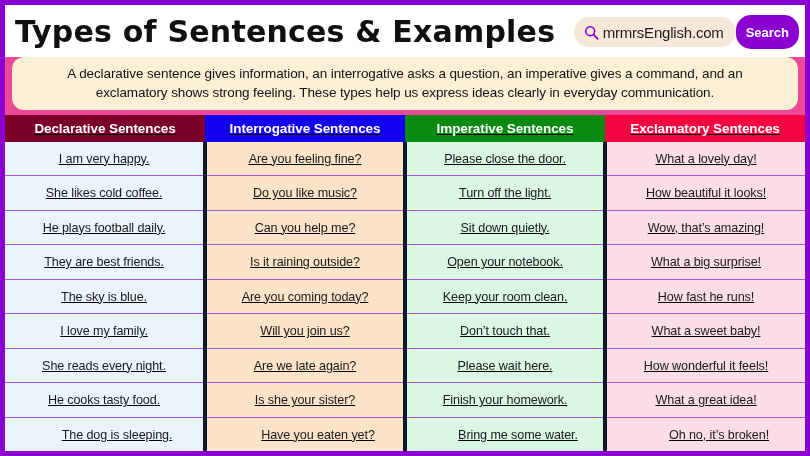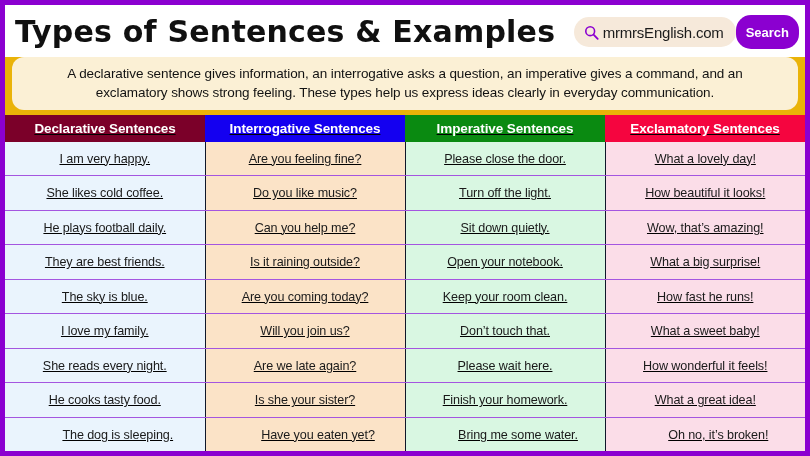--- a/index.html
+++ b/index.html
@@ -19,21 +19,21 @@
     position: relative;
     width: 810px;
     height: 456px;
     background: #8B00D0;
     padding: 5px 5px 5px 5px;
   }
 
   #card {
     width: 800px;
     height: 446px;
-    background: #eab308;
+    background: #ec4899;
     display: flex;
     flex-direction: column;
     overflow: hidden;
   }
 
   
   .header {
     display: flex;
     align-items: center;
     justify-content: space-between;
@@ -143,21 +143,21 @@
     border: none;
     padding: 0;
   }
 
   table.sentence-table td {
     font-family: "Liberation Sans", sans-serif;
     font-size: 12.6px;
     color: #1a1a1a;
     text-align: center;
     padding: 0 4px;
-    border-right: 1px solid #0f172a;
+    border-right: 4px solid #0f172a;
     border-bottom: 1px solid #A455E0;
     letter-spacing: -0.1px;
     white-space: nowrap;
   }
 
   table.sentence-table td:last-child { border-right: none; }
   table.sentence-table tr:last-child td { border-bottom: none; padding-left: 30px; }
 
   .col-declarative  { background: #EAF4FD; }
   .col-interrogative{ background: #FBE3C7; }

